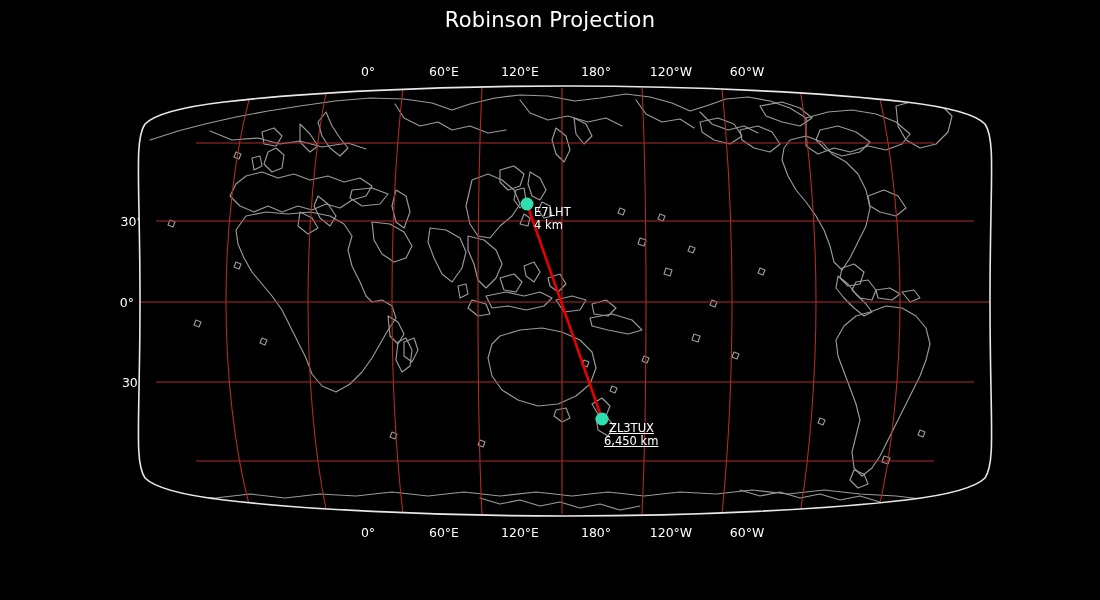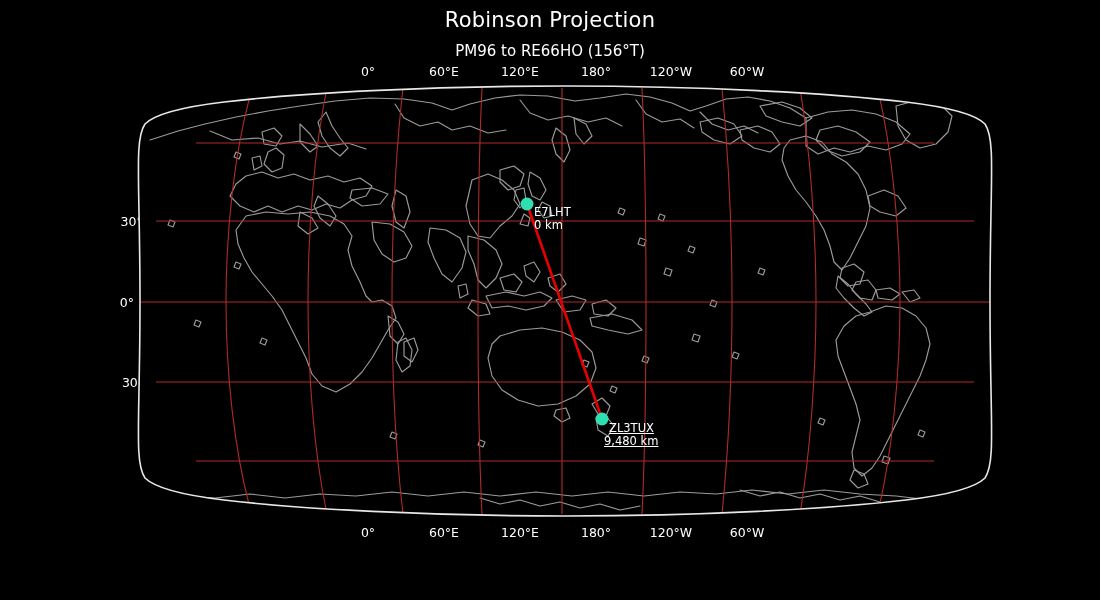--- a/index.html
+++ b/index.html
@@ -69,21 +69,20 @@
     font-size: 11.5px;
     color: #ffffff;
   }
 </style>
 </head>
 <body>
 
 <div id="app">
 
   <div class="title">Robinson Projection</div>
-  <div class="subtitle">PM96 to RE66HO (156°T)</div>
 
   <div class="axis-label lon-label" style="left:368px; top:64px;">0°</div>
   <div class="axis-label lon-label" style="left:444px; top:64px;">60°E</div>
   <div class="axis-label lon-label" style="left:520px; top:64px;">120°E</div>
   <div class="axis-label lon-label" style="left:596px; top:64px;">180°</div>
   <div class="axis-label lon-label" style="left:671px; top:64px;">120°W</div>
   <div class="axis-label lon-label" style="left:747px; top:64px;">60°W</div>
 
   <div class="axis-label lon-label" style="left:368px; top:525px;">0°</div>
   <div class="axis-label lon-label" style="left:444px; top:525px;">60°E</div>
@@ -269,21 +268,21 @@
              C140,180 134,140 145,124
              C155,114 182,107 224,102
              C300,93 430,86 565,86 Z" fill="none" stroke="#e8e8e8" stroke-width="1.6"></path>
 
     <circle cx="527" cy="204" r="6.5" fill="#2fdfb2"></circle>
     <circle cx="602" cy="419" r="6.5" fill="#2fdfb2"></circle>
   </svg>
 
   <div class="station-label" style="left:534px; top:200px;">
     <div>E7LHT</div>
-    <div class="station-sub">0 km</div>
+    <div class="station-sub">4 km</div>
   </div>
 
   <div class="station-label" style="left:609px; top:416px;text-decoration:underline;">
     <div>ZL3TUX</div>
-    <div class="station-sub" style="margin-left:-5px;">9,480 km</div>
+    <div class="station-sub" style="margin-left:-5px;">6,450 km</div>
   </div>
 
 </div>
 
 </body></html>

